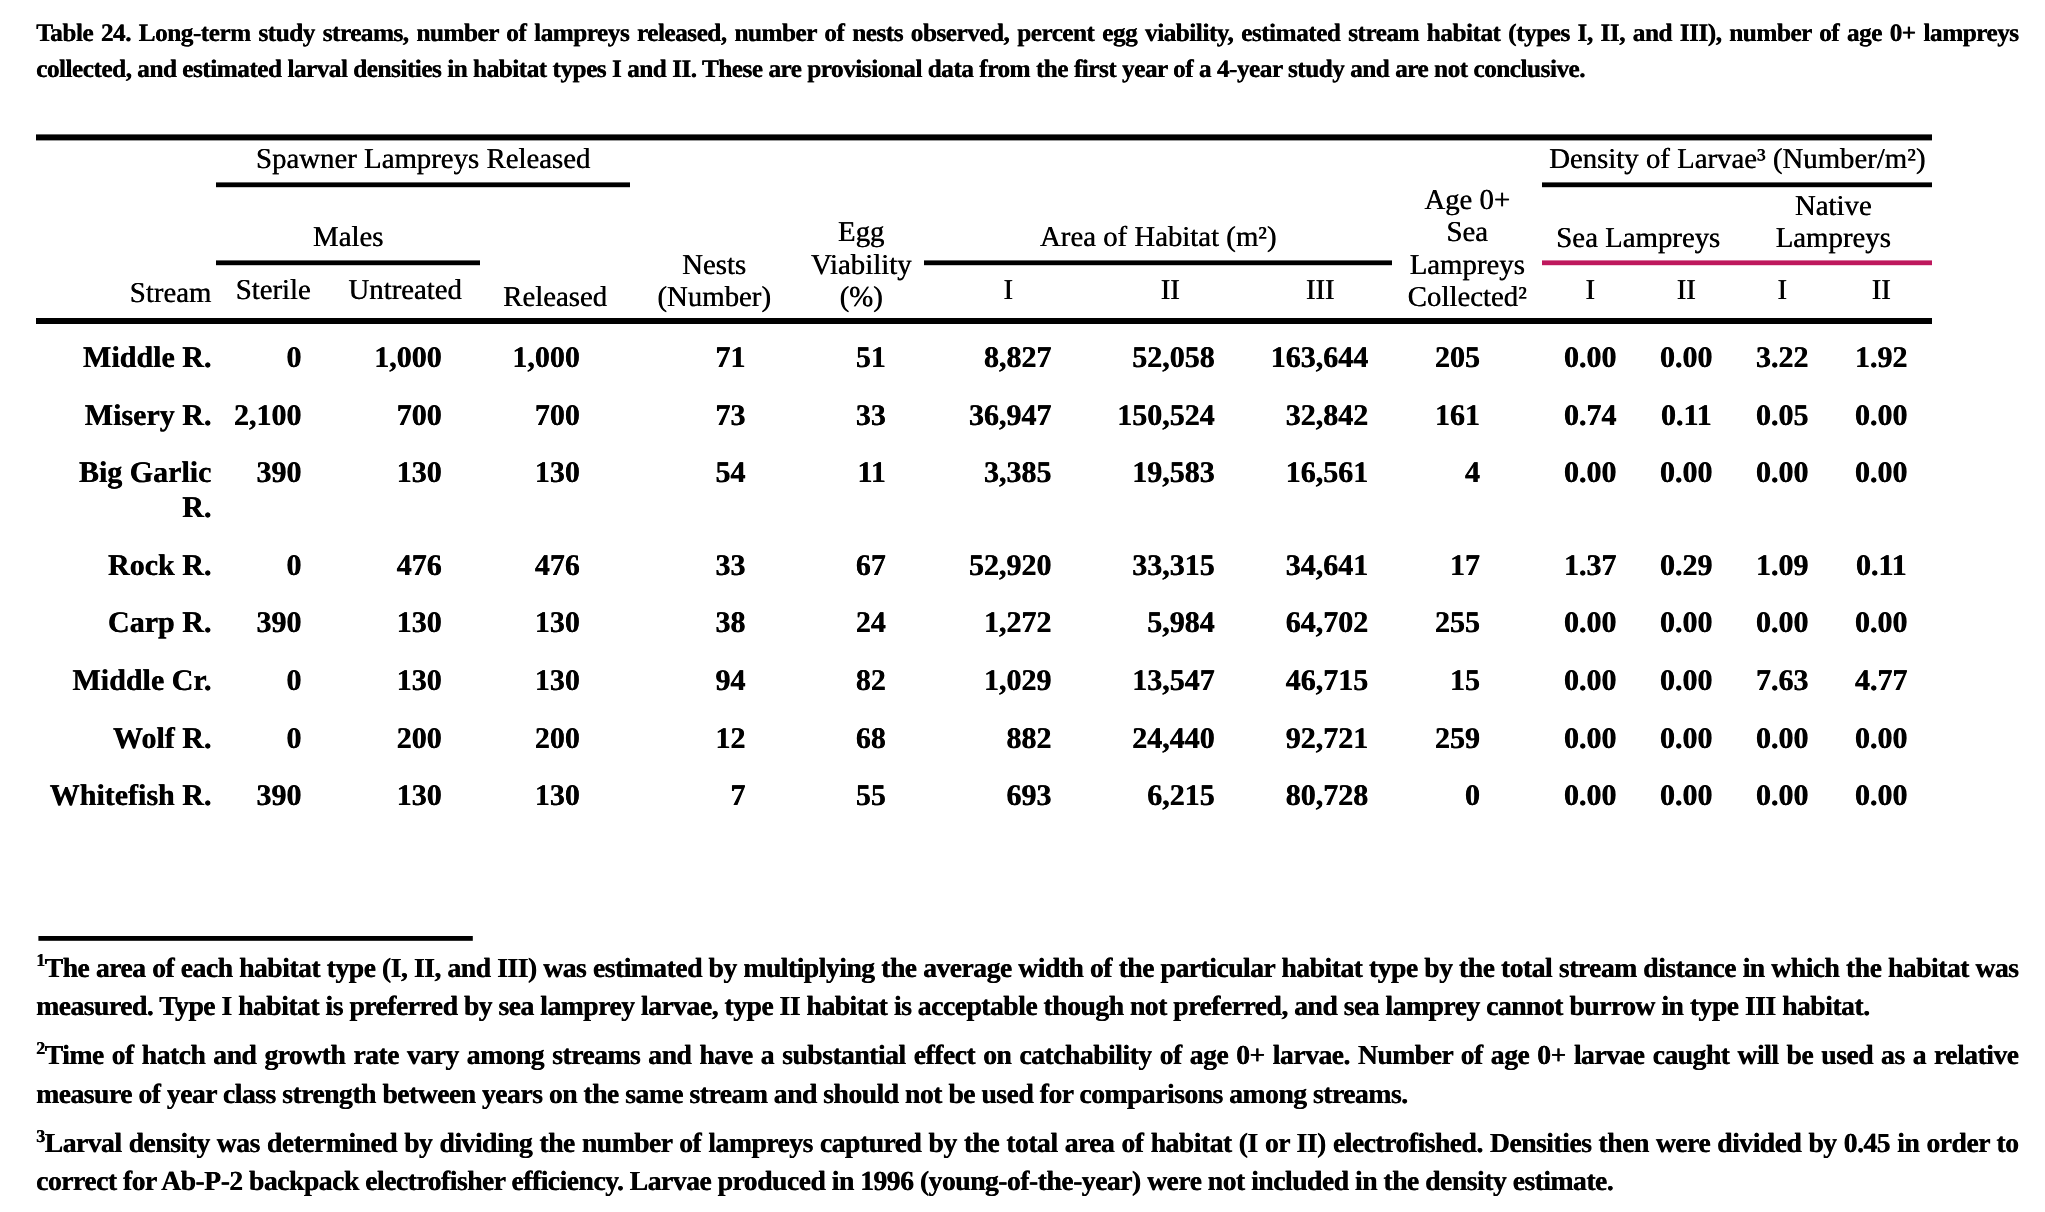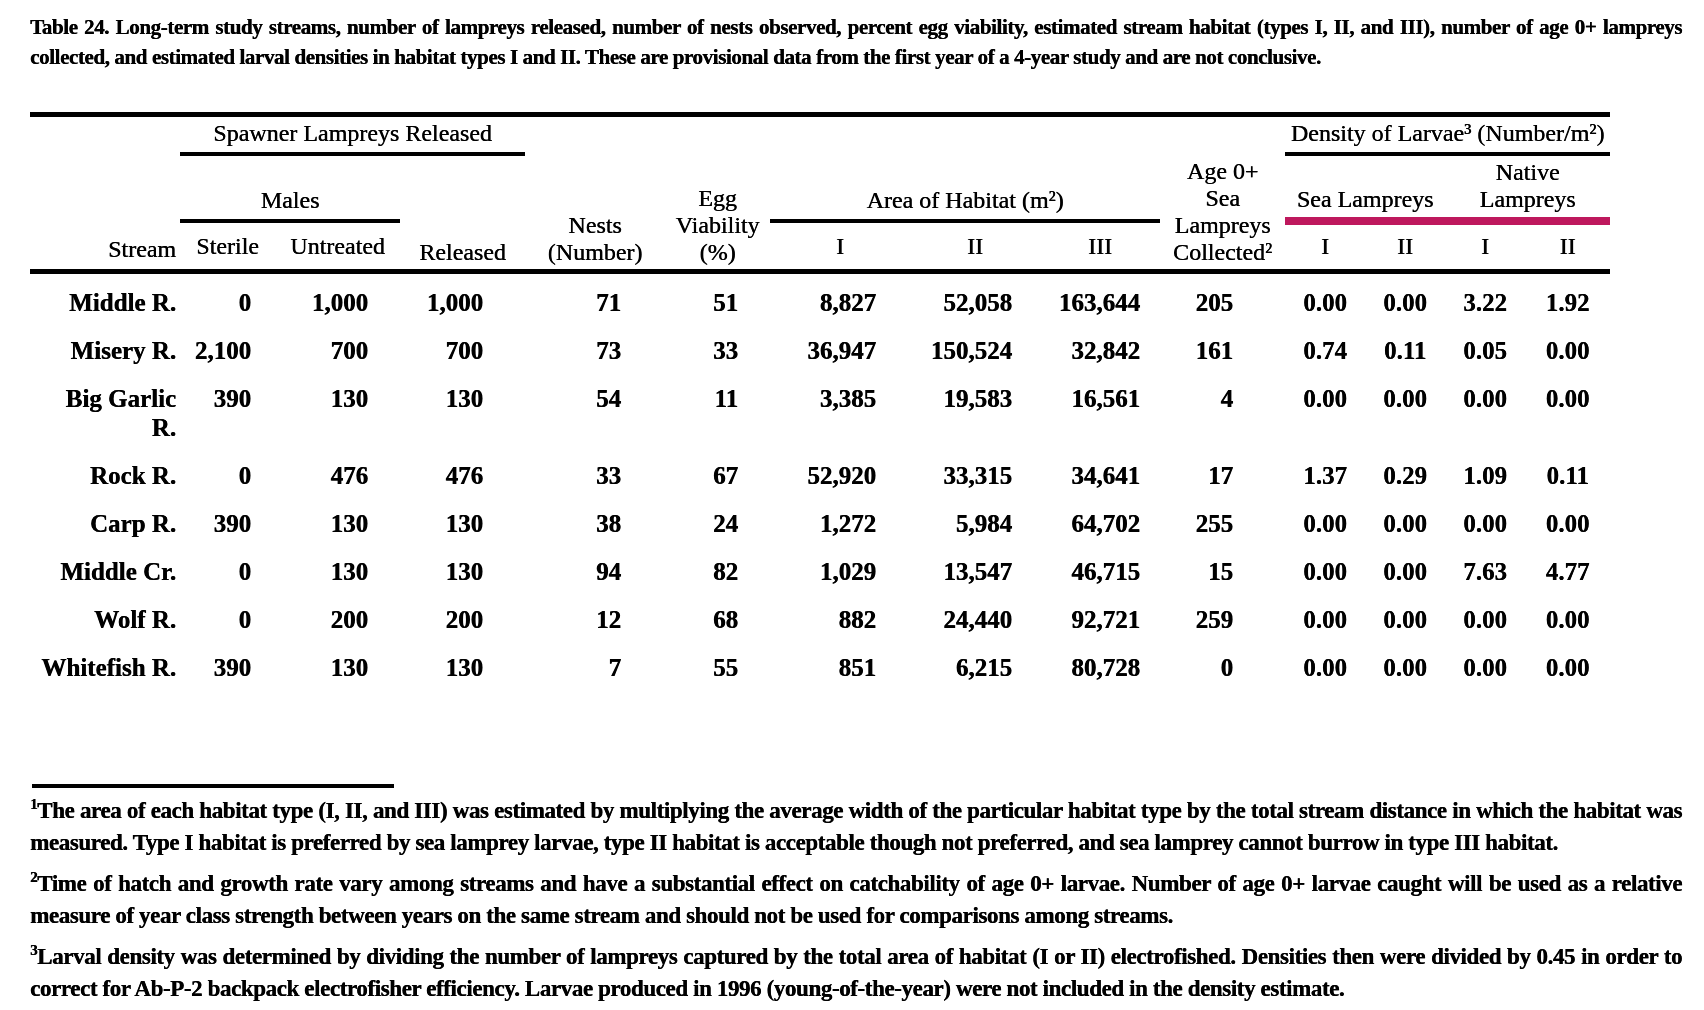--- a/index.html
+++ b/index.html
@@ -39,21 +39,21 @@
   th {
     font-weight: normal;
     font-size: 24px;
     line-height: 27px;
     padding: 3px 4px;
     vertical-align: bottom;
     text-align: center;
   }
   th.multiline { white-space: pre-line; }
   th.rule-under { border-bottom: 4px solid #000; padding-bottom: 5px; }
-  th.rule-under-thin { border-bottom: 8px solid #be185d; padding-bottom: 4px; }
+  th.rule-under-thin { border-bottom: 4px solid #be185d; padding-bottom: 4px; }
   th.stream-h { text-align: right; padding-left: 4px; padding-bottom: 6px; }
   tr.letters th { padding-bottom: 9px; padding-top: 8px; }
   td {
     font-size: 25px;
     line-height: 29px;
     padding: 10px 4px 9px 4px;
     vertical-align: top;
   }
   tbody tr:first-child td { padding-top: 14px; }
   td.stream {
@@ -266,21 +266,21 @@
       <td class="c-dens">0.00</td>
       <td class="c-dens">0.00</td>
     </tr>
         <tr>
       <td class="stream">Whitefish R.</td>
       <td class="num c-sterile">390</td>
       <td class="num c-untreated">130</td>
       <td class="num c-females">130</td>
       <td class="num c-nests">7</td>
       <td class="num c-egg">55</td>
-      <td class="num c-h1">851</td>
+      <td class="num c-h1">693</td>
       <td class="num c-h2">6,215</td>
       <td class="num c-h3">80,728</td>
       <td class="num c-age">0</td>
       <td class="c-dens">0.00</td>
       <td class="c-dens">0.00</td>
       <td class="c-dens">0.00</td>
       <td class="c-dens">0.00</td>
     </tr>
       </tbody>
   </table>

